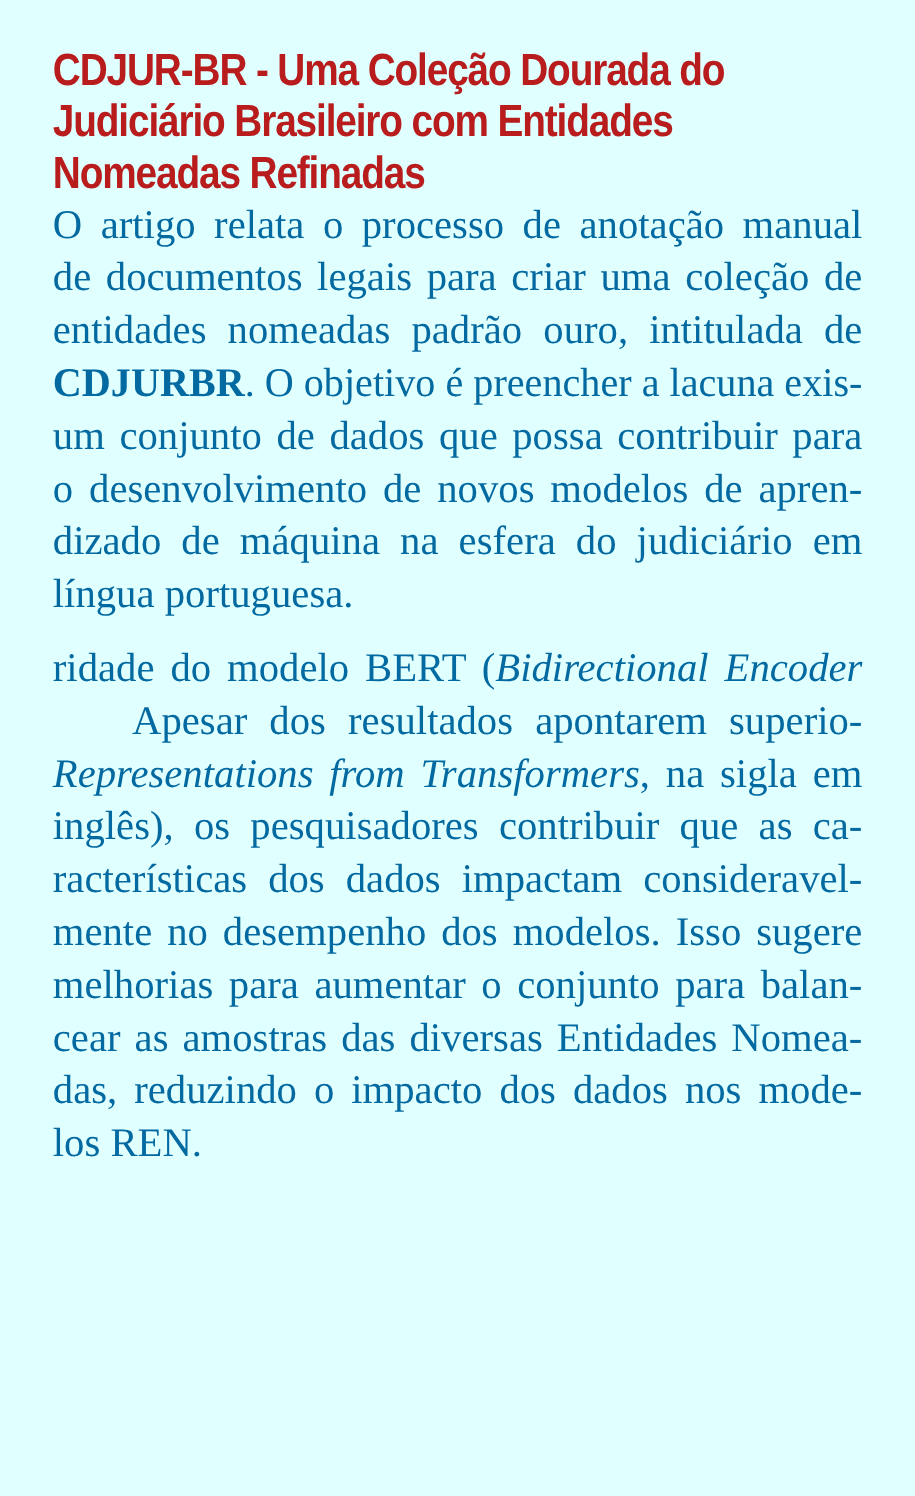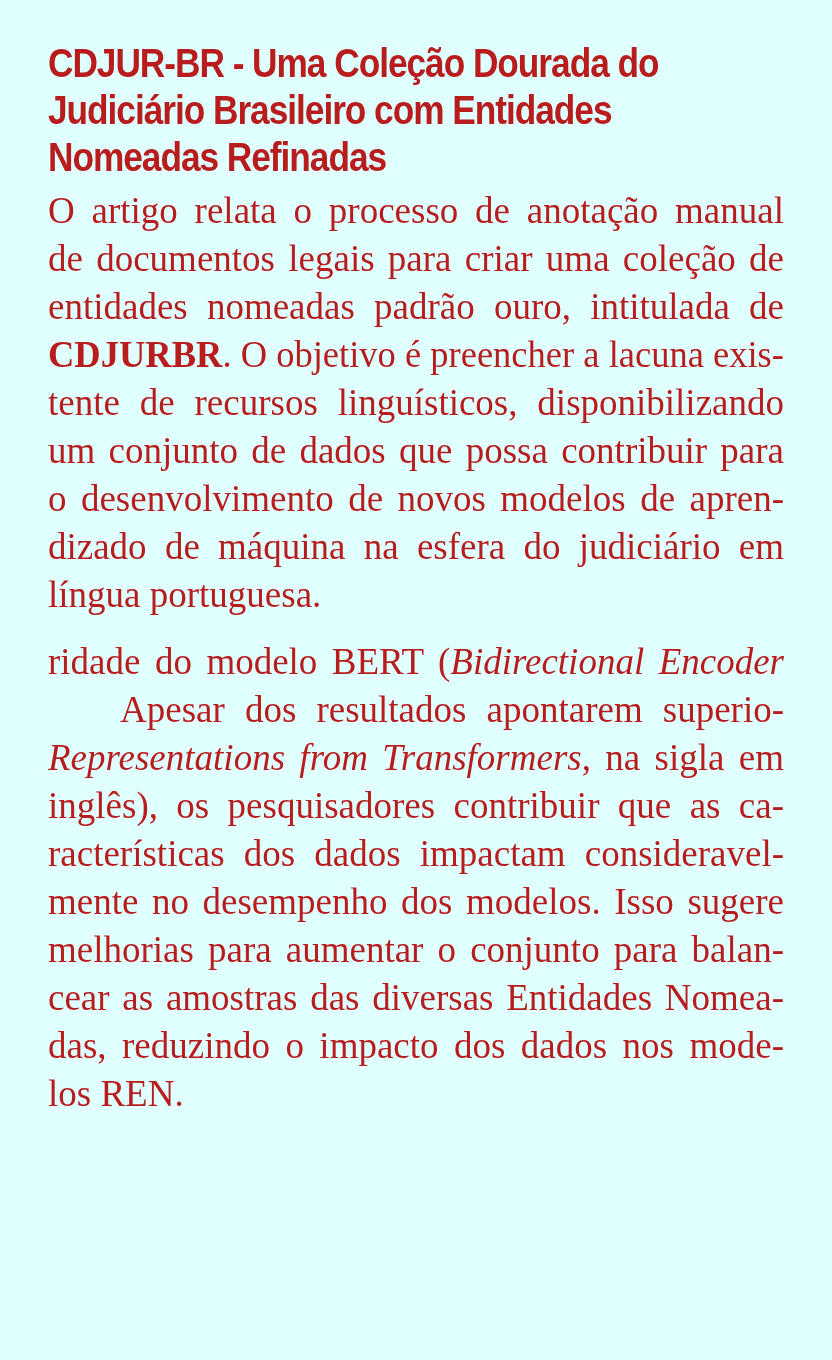--- a/index.html
+++ b/index.html
@@ -29,25 +29,24 @@
       line-height: 47px;
       letter-spacing: -1.2px;
     }
     .title .tline {
       display: block;
       white-space: nowrap;
       transform: scaleX(0.86);
       transform-origin: left center;
     }
     .body {
-      margin-top: 6px;
       font-family: "Liberation Serif", serif;
       font-size: 37px;
       line-height: 48px;
-      color: #b91c1c;
+      color: #0369a1;
     }
     .para {
       margin: 0;
     }
     .para + .para {
       margin-top: 19px;
     }
     .line {
       display: block;
       white-space: nowrap;
@@ -78,21 +77,20 @@
     <span class="tline">Judiciário Brasileiro com Entidades</span>
     <span class="tline">Nomeadas Refinadas</span>
   </h1>
 
   <div class="body">
     <p class="para">
       <span class="line justify" style="white-space: nowrap; text-align: left; word-spacing: 7.54px;">O artigo relata o processo de anotação manual</span>
       <span class="line justify" style="white-space: nowrap; text-align: left; word-spacing: 4.03px;">de documentos legais para criar uma coleção de</span>
       <span class="line justify" style="white-space: nowrap; text-align: left; word-spacing: 9.93px;">entidades nomeadas padrão ouro, intitulada de</span>
       <span class="line justify" style="text-align: left; white-space: nowrap;"><span class="inner" style="white-space: nowrap; transform: scaleX(0.9867);"><b>CDJURBR</b><span>. O objetivo é preencher a lacuna exis-</span></span></span>
-      <span class="line justify" style="white-space: nowrap; text-align: left; word-spacing: 10.59px;">tente de recursos linguísticos, disponibilizando</span>
       <span class="line justify" style="white-space: nowrap; text-align: left; word-spacing: 4px;">um conjunto de dados que possa contribuir para</span>
       <span class="line justify" style="white-space: nowrap; text-align: center; word-spacing: 5.18px;">o desenvolvimento de novos modelos de apren-</span>
       <span class="line justify" style="white-space: nowrap; text-align: left; word-spacing: 9.01px;">dizado de máquina na esfera do judiciário em</span>
       <span class="line">língua portuguesa.</span>
     </p>
 
     <p class="para">
       <span class="line justify" style="white-space: nowrap; text-align: left; word-spacing: 5.22px;"><span>ridade do modelo BERT (</span><i>Bidirectional Encoder</i></span>
       <span class="line justify indent" style="white-space: nowrap; text-align: left; word-spacing: 10.85px;">Apesar dos resultados apontarem superio-</span>
       <span class="line justify" style="white-space: nowrap; text-align: center; word-spacing: 5.09px;"><i>Representations from Transformers</i><span>, na sigla em</span></span>

